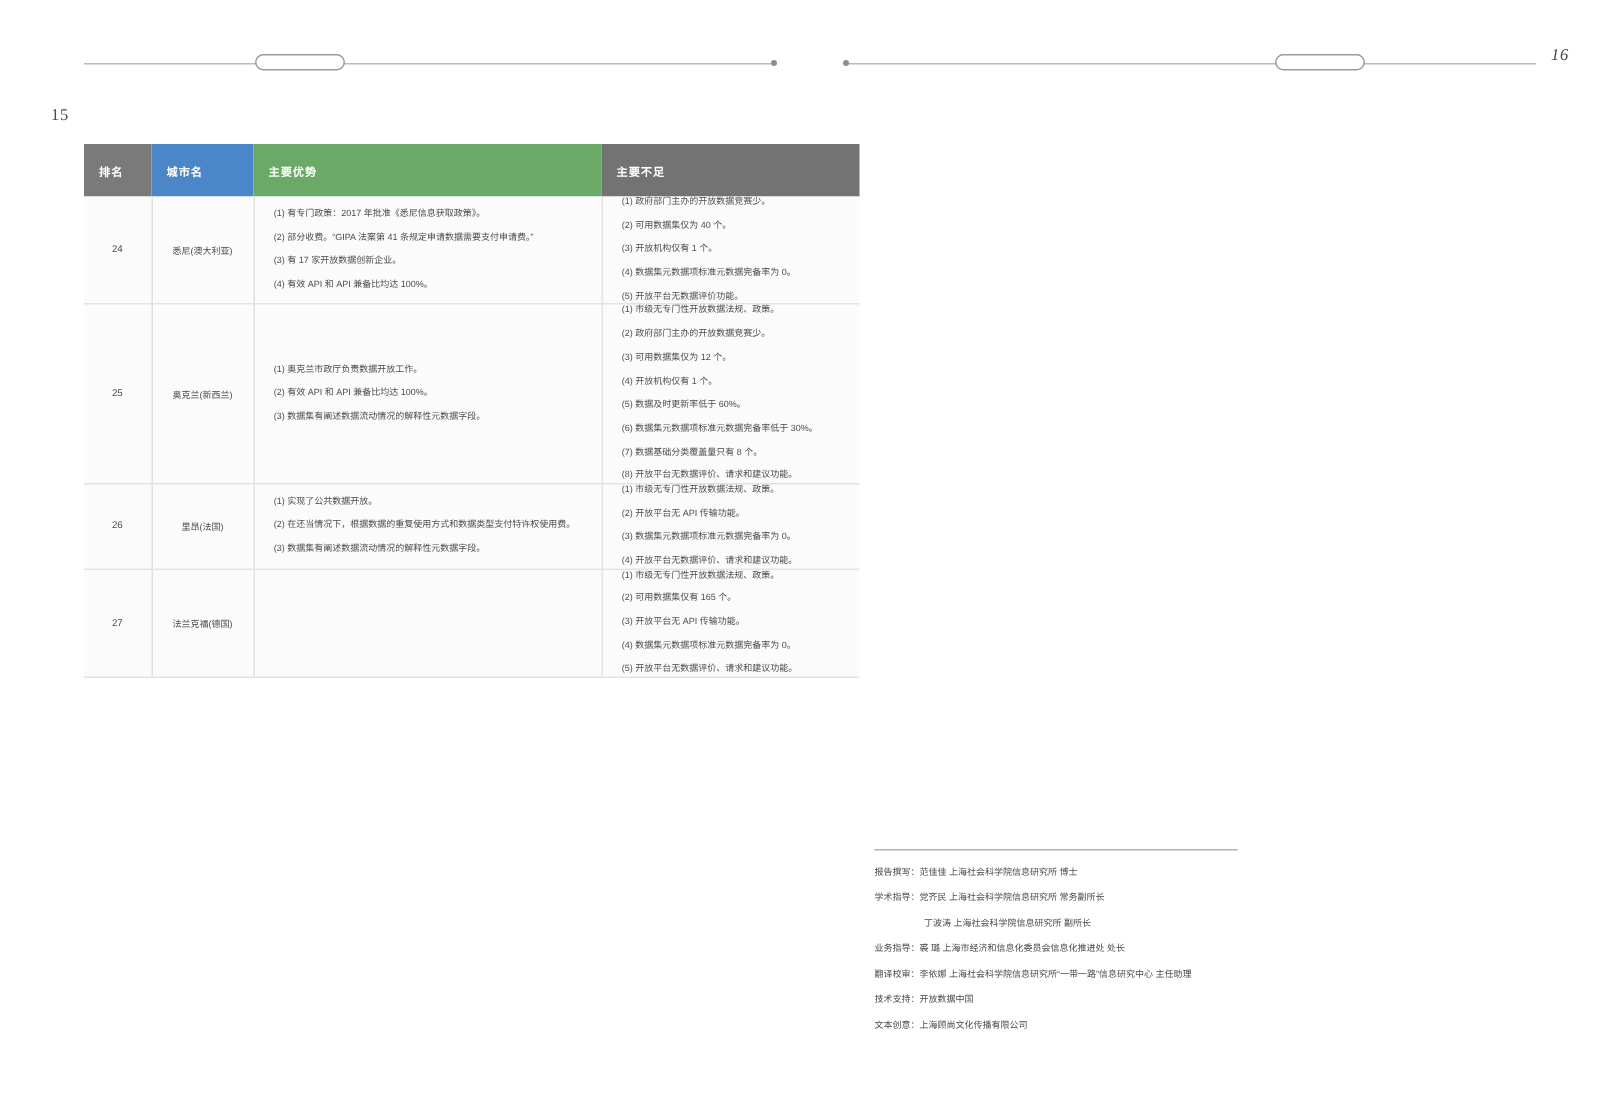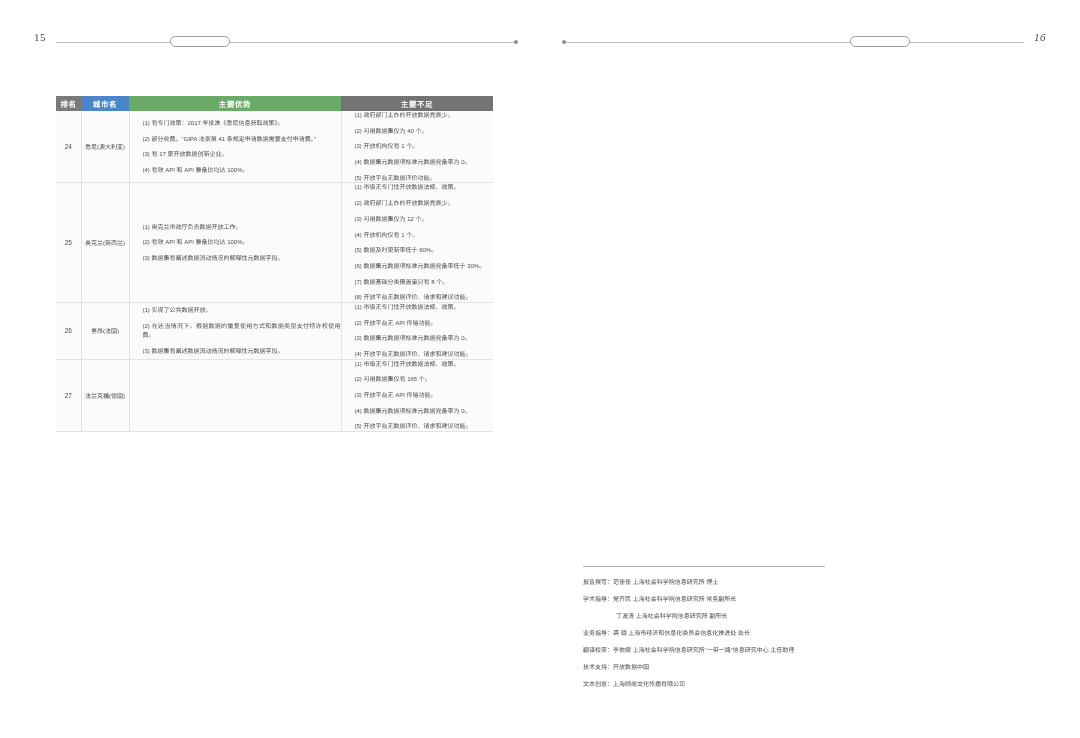--- a/index.html
+++ b/index.html
@@ -25,21 +25,21 @@
     height: 70px;
   }
   .folio {
     position: absolute;
     top: 31px;
     font-size: 11px;
     color: #4a4a4a;
     letter-spacing: .5px;
     font-family: "Liberation Serif", "DejaVu Serif", serif;
   }
-  .folio-left  { left: 34px; }
+  .folio-left  { left: 34px; margin-top: 40px; }
   .folio-right { right: 34px; font-style: italic; }
 
   .rule {
     position: absolute;
     top: 42px;
     height: 1px;
     background: #b9b9b9;
   }
   .rule-left  { left: 56px;  width: 460px; }
   .rule-right { right: 56px; width: 460px; }
@@ -77,22 +77,22 @@
   table.rank-table {
     border-collapse: collapse;
     width: 437px;
     table-layout: fixed;
   }
   table.rank-table th {
     font-size: 7.5px;
     font-weight: bold;
     color: #ffffff;
     height: 15px;
-    padding: 0;
-    text-align: center;
+    padding: 10px;
+    text-align: left;
     letter-spacing: .6px;
     border: none;
   }
   th.col-rank  { width: 25px;  background: #7a7a7a; }
   th.col-city  { width: 48px;  background: #4a86c8; }
   th.col-adv   { width: 212px; background: #6aa966; }
   th.col-dis   { width: 152px; background: #eda councils; }
   th.col-dis   { background: #737373; }
 
   table.rank-table td {

